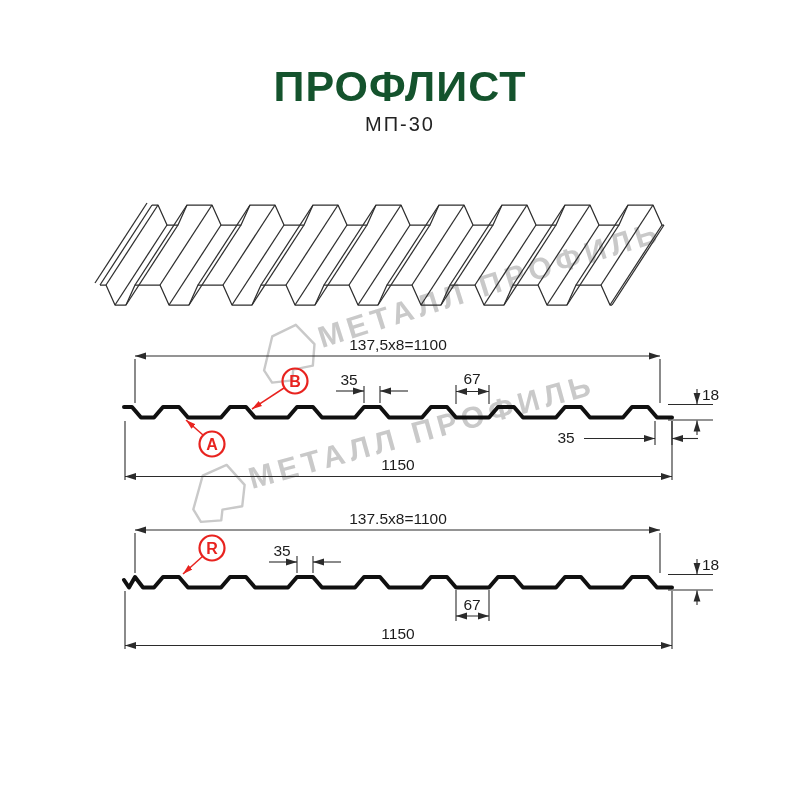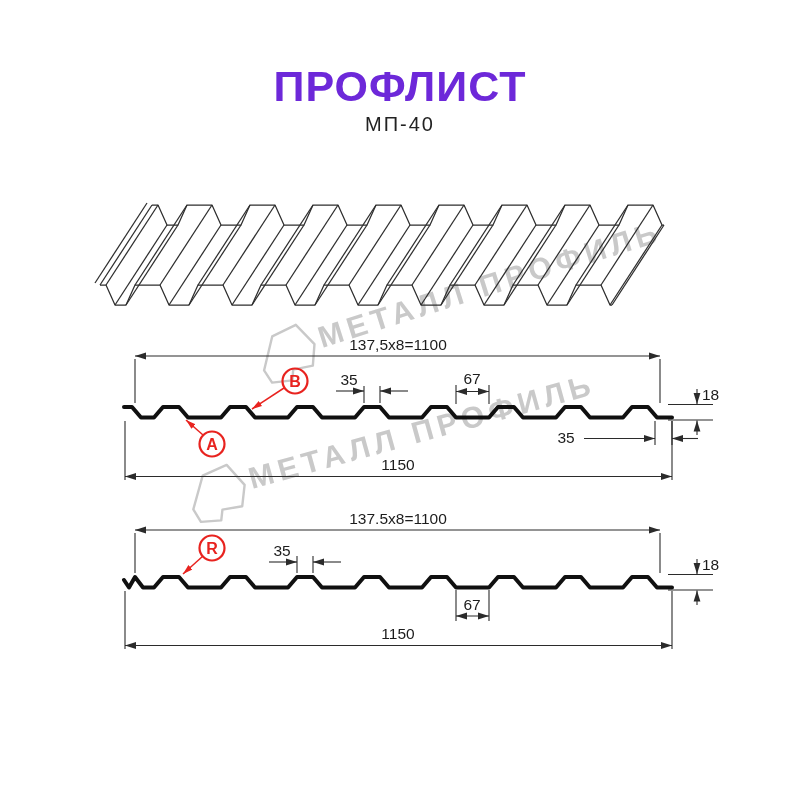--- a/index.html
+++ b/index.html
@@ -1,19 +1,19 @@
 <!DOCTYPE html>
 <html><head>
 <meta charset="utf-8">
 <style>
   html,body{margin:0;padding:0;background:#fff;}
   .page{position:relative;width:800px;height:800px;background:#ffffff;overflow:hidden;
         font-family:"Liberation Sans",sans-serif;}
   .title{position:absolute;top:62px;left:0;width:100%;text-align:center;
-         font-weight:700;font-size:43px;letter-spacing:1px;color:#6d28d9;}
+         font-weight:700;font-size:43px;letter-spacing:1px;color:#14532d;}
   .subtitle{position:absolute;top:113px;left:0;width:100%;text-align:center;
             font-weight:500;font-size:20px;letter-spacing:2px;color:#222;}
   .footer{position:absolute;top:704px;left:0;width:100%;text-align:center;
           font-weight:700;font-size:19px;letter-spacing:.5px;color:#262626;}
   svg{position:absolute;top:0;left:0;}
   .dim{stroke:#2b2b2b;stroke-width:1.1;fill:none;}
   .dbl{marker-start:url(#ah);marker-end:url(#ah);}
   .me{marker-end:url(#ah);}
   .profile{stroke:#101010;stroke-width:4;fill:none;stroke-linejoin:round;stroke-linecap:round;}
   .p3{stroke:#2e2e2e;stroke-width:1.25;fill:none;stroke-linejoin:round;}
@@ -26,21 +26,21 @@
   .wmtxt{font-family:"Liberation Sans",sans-serif;font-weight:700;font-size:30px;
          fill:#c9c9c9;letter-spacing:5px;}
   .wmlogo{stroke:#c9c9c9;stroke-width:2.4;fill:none;stroke-linejoin:round;}
 </style>
 </head>
 <body>
 
 <div class="page">
 
   <div class="title">ПРОФЛИСТ</div>
-  <div class="subtitle">МП-40</div>
+  <div class="subtitle">МП-30</div>
 
   <svg width="800" height="800" viewBox="0 0 800 800">
     <defs>
       <marker id="ah" markerUnits="userSpaceOnUse" markerWidth="12" markerHeight="9" refX="11" refY="4" orient="auto-start-reverse">
         <path d="M0,0.6 L11,4 L0,7.4 Z" fill="#2b2b2b"></path>
       </marker>
       <marker id="ahr" markerUnits="userSpaceOnUse" markerWidth="11" markerHeight="9" refX="10" refY="4" orient="auto-start-reverse">
         <path d="M0,1 L10,4 L0,7 Z" fill="#e8231f"></path>
       </marker>
     </defs>

